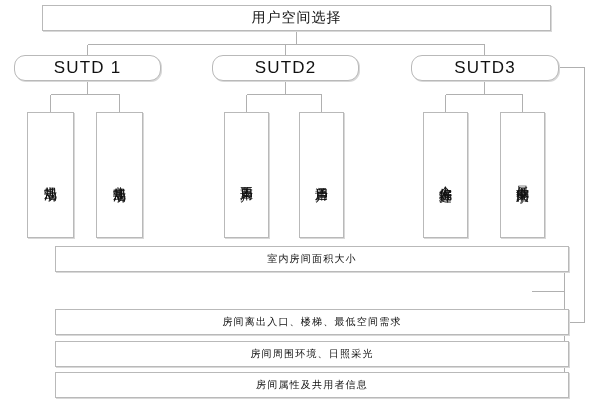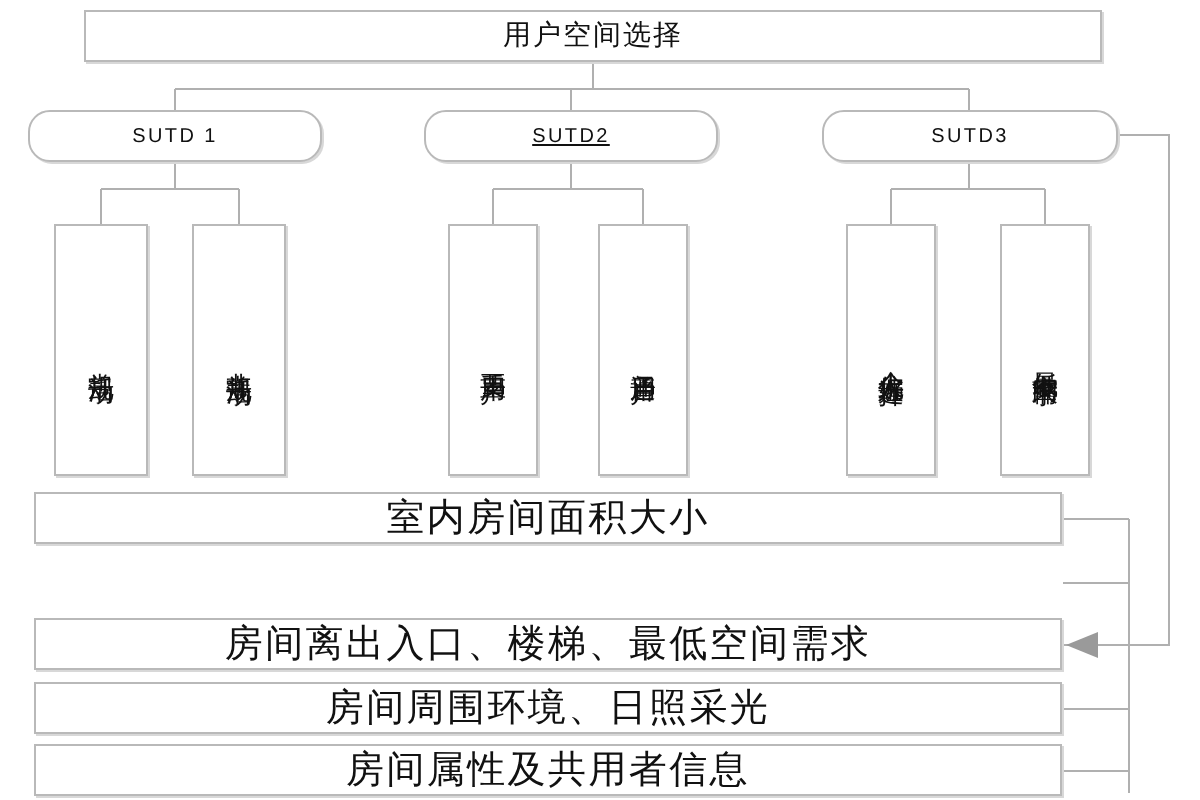--- a/index.html
+++ b/index.html
@@ -13,27 +13,27 @@
 
   .box{
     position:absolute;box-sizing:border-box;
     background:#ffffff;
     border:1px solid #b9b9b9;
     box-shadow:1px 1px 0 #d8d8d8;
     display:flex;align-items:center;justify-content:center;
     text-align:center;
   }
   .box.root{font-size:14px;letter-spacing:1px;}
-  .box.group{font-size:10px;letter-spacing:1.2px;border-radius:11px;}
+  .box.group{font-size:17px;letter-spacing:1.2px;border-radius:11px;}
   .box.leaf{
     font-size:13px;line-height:15px;letter-spacing:1px;
     writing-mode:vertical-rl;text-orientation:upright;
     padding-top:6px;
   }
-  .box.bar{font-size:19px;letter-spacing:1.2px;}
+  .box.bar{font-size:10px;letter-spacing:1.2px;margin-left:38px;}
   .lbl{display:block;white-space:pre;}
   .box.leaf .lbl{white-space:normal;}
 </style>
 </head>
 <body>
 
 <div id="canvas">
 
   <svg class="wires" viewBox="0 0 600 400" xmlns="http://www.w3.org/2000/svg">
     <g stroke="#b0b0b0" stroke-width="1.2" fill="none" shape-rendering="crispEdges">
@@ -75,21 +75,21 @@
     <polygon points="527,322.5 543,316 543,329" fill="#9a9a9a"></polygon>
   </svg>
 
   <div class="box root" style="left:36px;top:5px;width:509px;height:26px;">
     <span class="lbl">用户空间选择</span>
   </div>
 
   <div class="box group" style="left:8px;top:55px;width:147px;height:26px;">
     <span class="lbl">SUTD 1</span>
   </div>
-  <div class="box group" style="left:206px;top:55px;width:147px;height:26px;text-decoration:underline;">
+  <div class="box group" style="left:206px;top:55px;width:147px;height:26px;">
     <span class="lbl">SUTD2</span>
   </div>
   <div class="box group" style="left:405px;top:55px;width:148px;height:26px;text-align:center;">
     <span class="lbl">SUTD3</span>
   </div>
 
   <div class="box leaf" style="left:21px;top:112px;width:47px;height:126px;">
     <span class="lbl">常规活动</span>
   </div>
   <div class="box leaf" style="left:90px;top:112px;width:47px;height:126px;">

